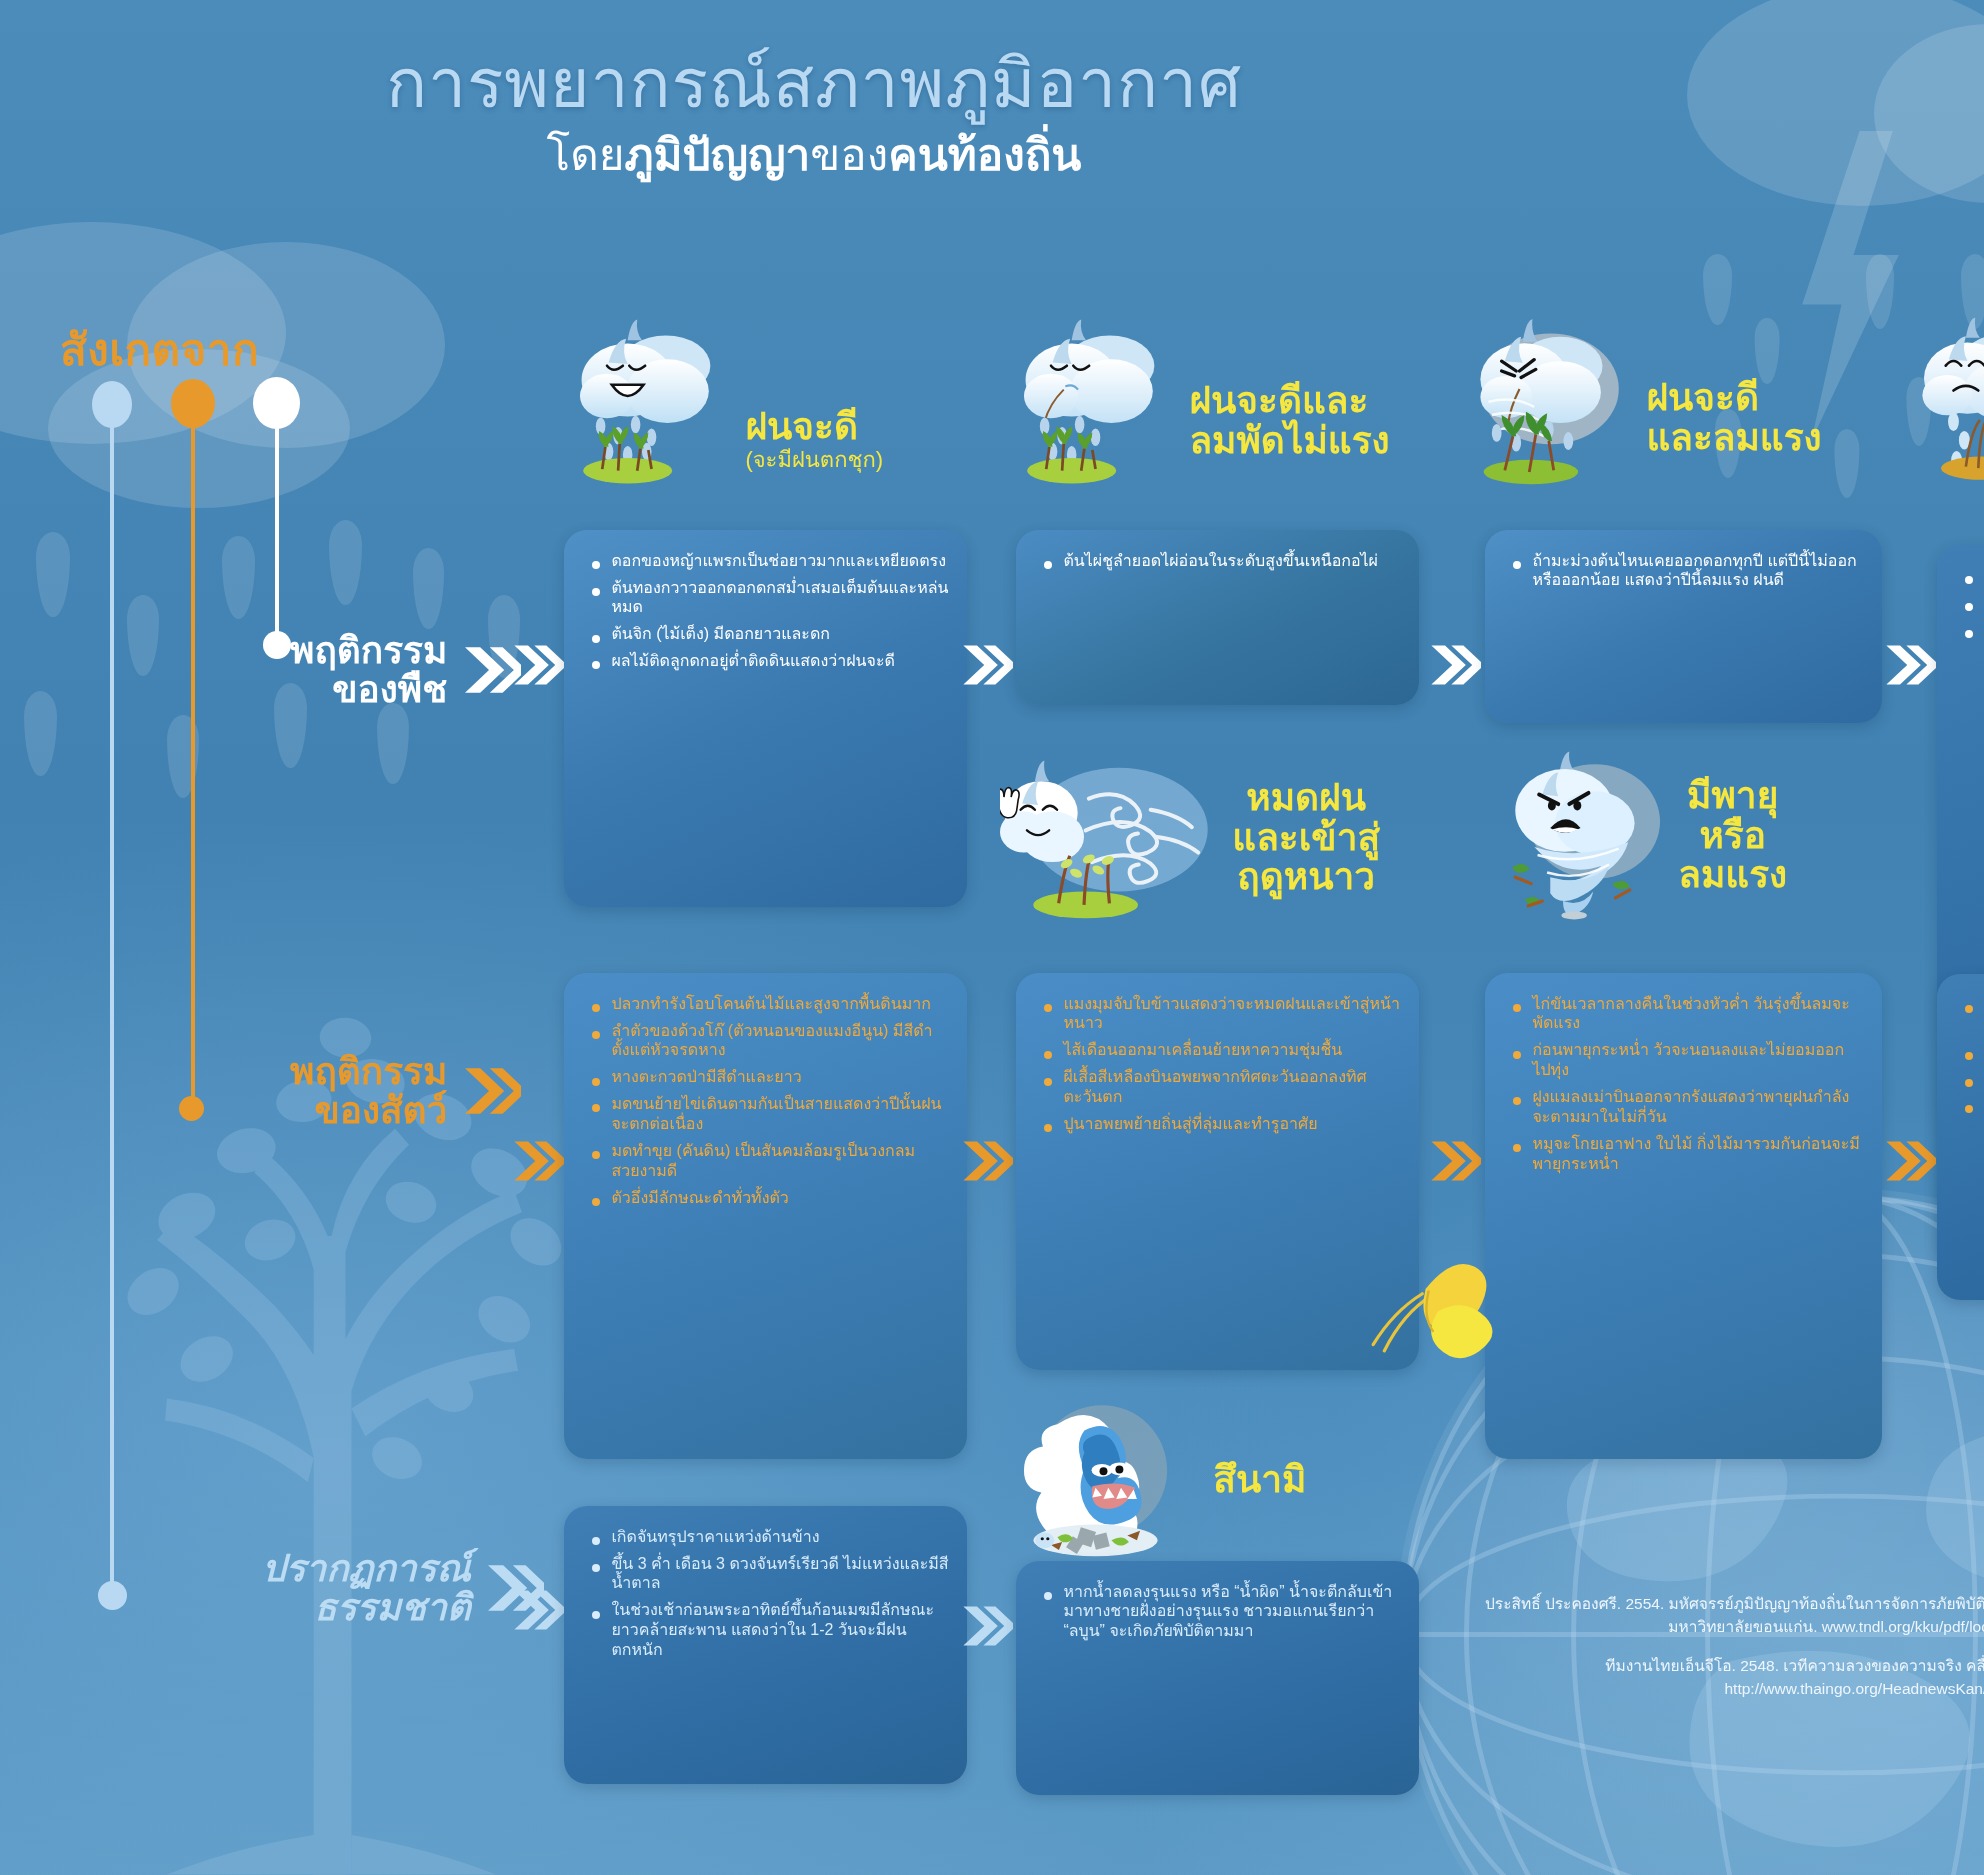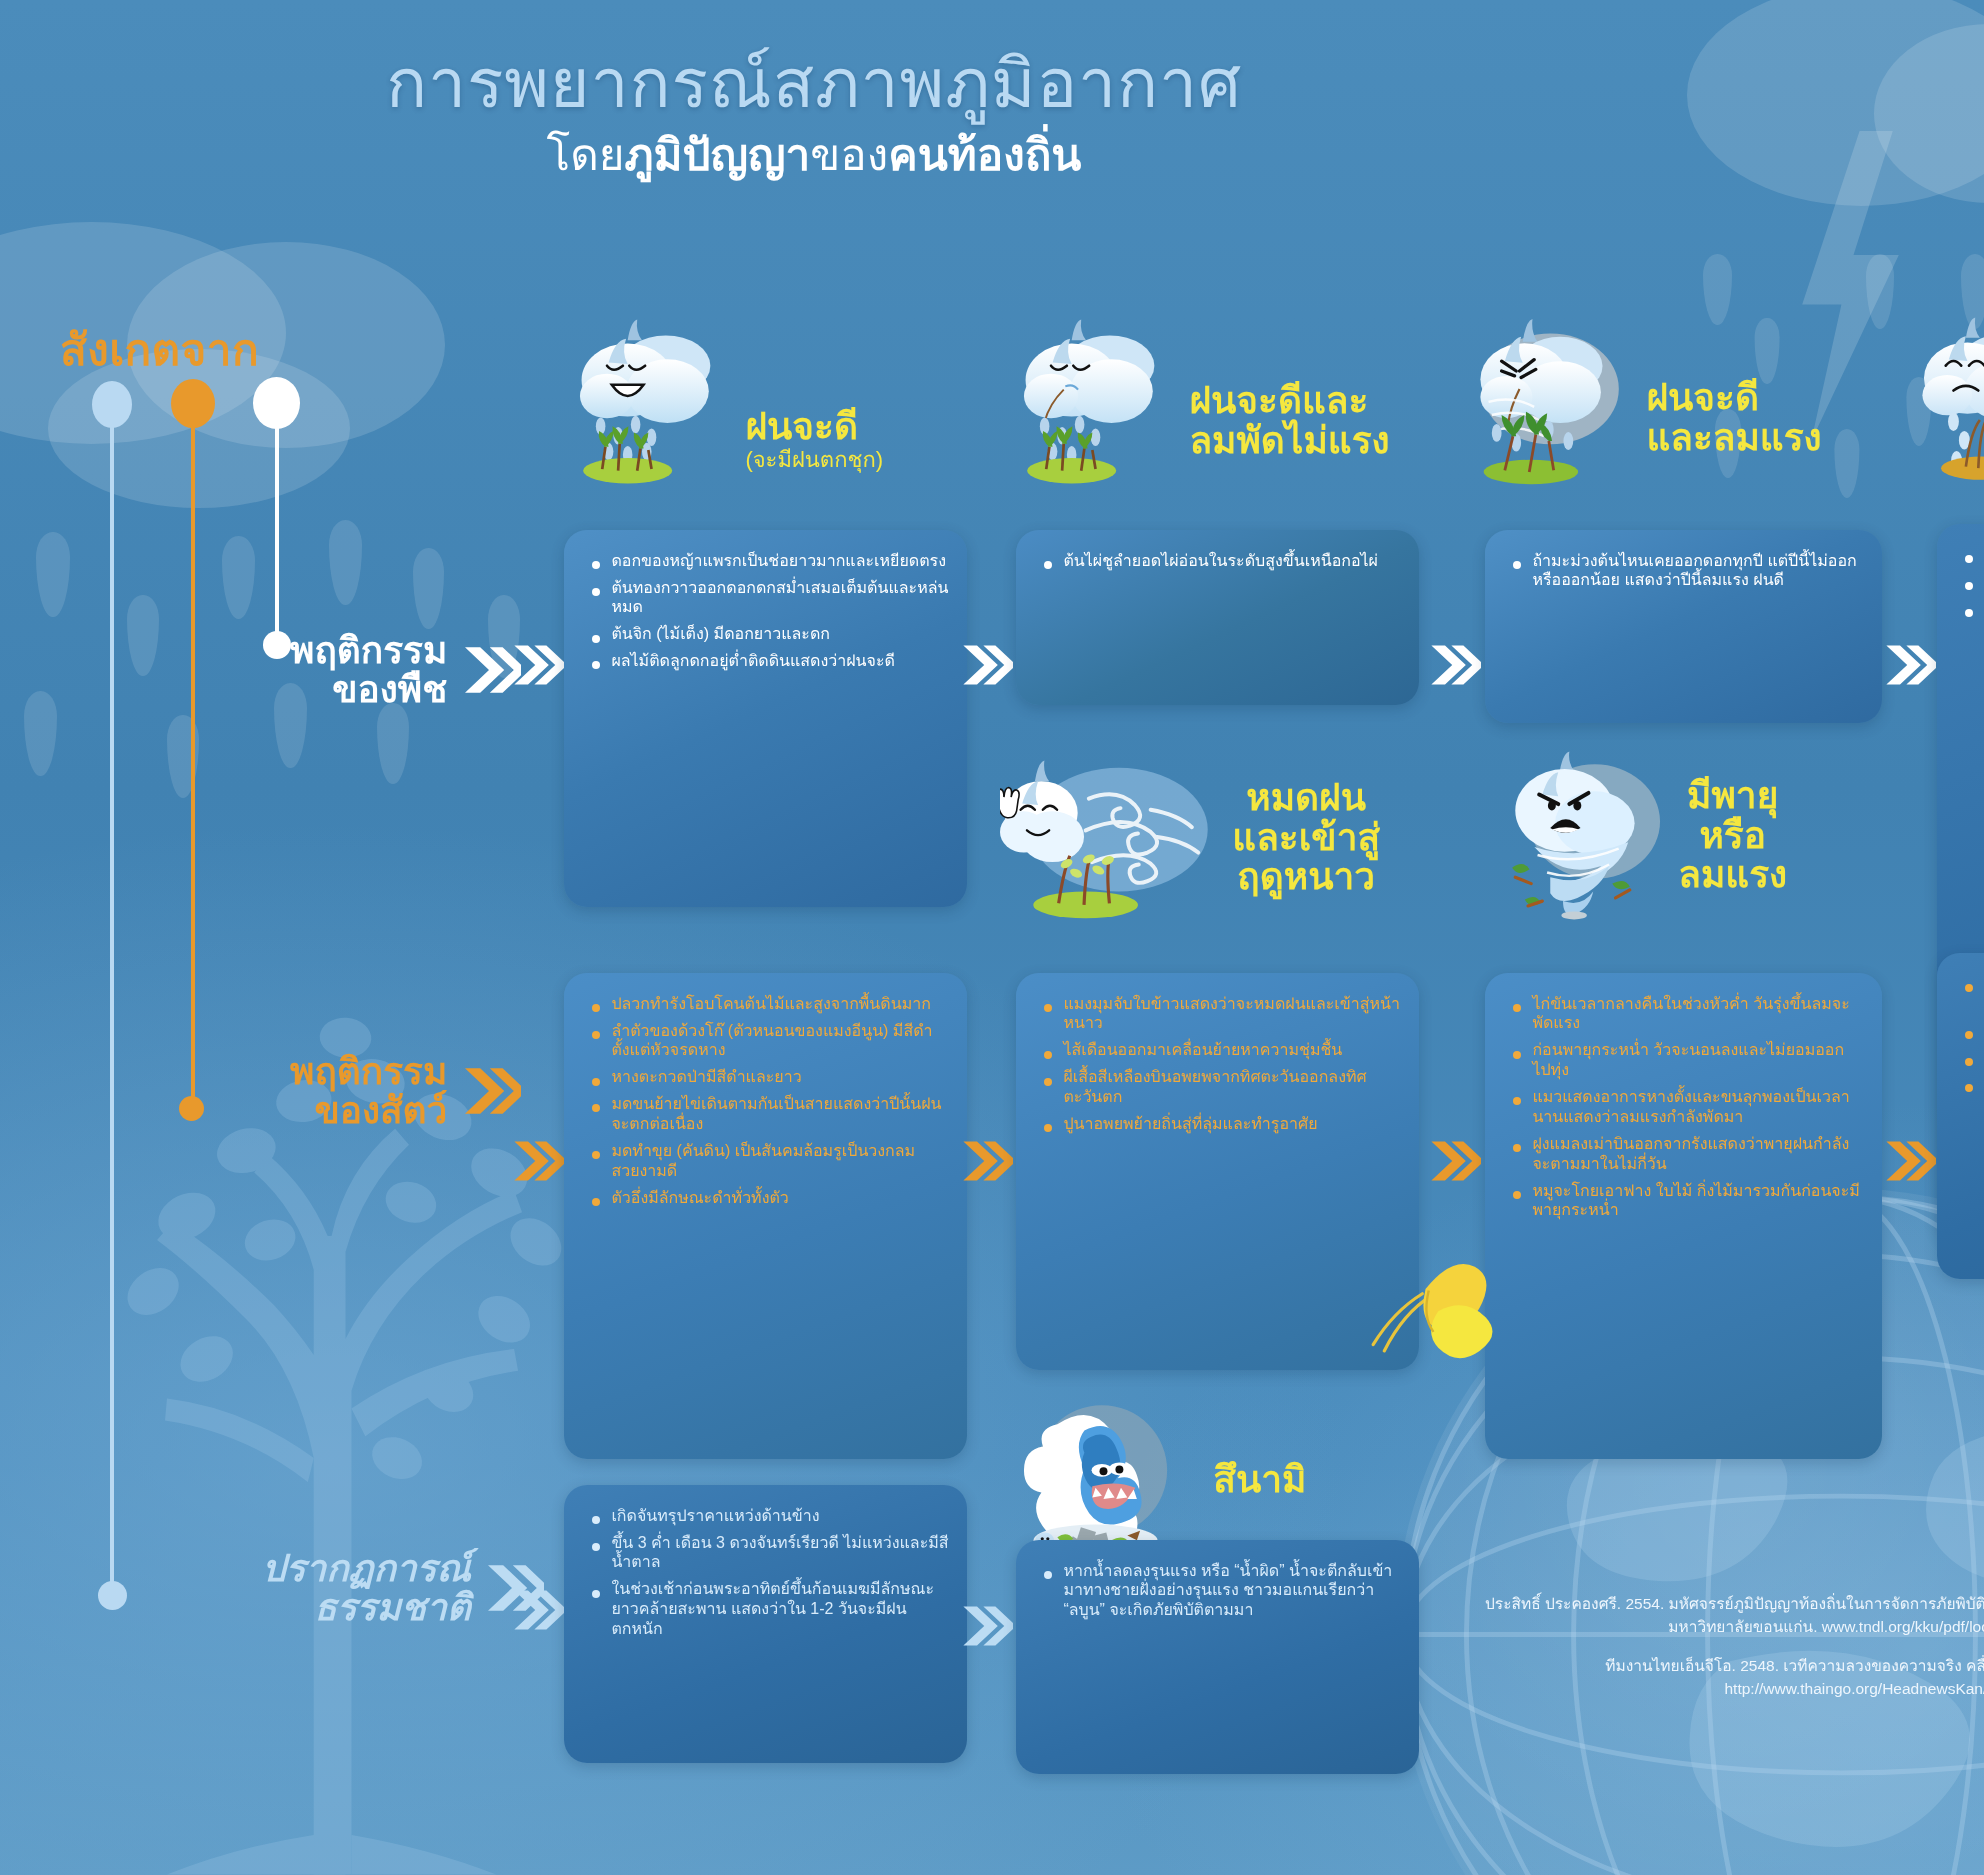--- a/index.html
+++ b/index.html
@@ -85,21 +85,21 @@
   
   .card {
     position:absolute;
     border-radius:23px;
     box-shadow: 0 4px 13.5px rgba(10,40,70,.20);
     padding:20.6px 18px 18px 25.4px;
   }
   .card.blue   { background:linear-gradient(155deg,#4f90c6 0%, #3a7ab0 48%, #2f6aa0 100%); }
   .card.blue2  { background:linear-gradient(155deg,#4b8cc4 0%, #36759f 55%, #2d6794 100%); }
   .card.flat   { background:linear-gradient(160deg,#4b8ec7 0%, #3c7db4 55%, #33719f 100%);margin-top:20px; }
-  .card.deep   { background:linear-gradient(160deg,#3f7fb6 0%, #2f6da4 60%, #2a6496 100%); }
+  .card.deep   { background:linear-gradient(160deg,#3f7fb6 0%, #2f6da4 60%, #2a6496 100%);margin-top:21px; }
 
   ul.bul { list-style:none; }
   ul.bul li {
     position:relative; padding-left:22px; margin-bottom:7.1px;
     font-size:16px; line-height:1.24;
   }
   ul.bul li:last-child { margin-bottom:0; }
   ul.bul li:before {
     content:""; position:absolute; left:2.4px; top:10.3px;
     width:8px; height:8px; border-radius:50%; background:currentColor;
@@ -686,21 +686,20 @@
 <div class="arrow" style="left:1429px;top:1139px;">
   <svg width="52" height="44" viewBox="0 0 130 110">
       <path d="M6 6 L58 55 L6 104 L40 104 L92 55 L40 6 Z" fill="#e8992c"></path>
       <path d="M56 6 L108 55 L56 104 L86 104 L138 55 L86 6 Z" fill="#e8992c"></path>
     </svg>
 </div>
 <div class="card flat" style="left:1485px;top:953px;width:397px;height:486px;">
   <ul class="bul txt-orange">
     <li>ไก่ขันเวลากลางคืนในช่วงหัวค่ำ วันรุ่งขึ้นลมจะพัดแรง</li>
     <li>ก่อนพายุกระหน่ำ วัวจะนอนลงและไม่ยอมออกไปทุ่ง</li>
-    <li>แมวแสดงอาการหางตั้งและขนลุกพองเป็นเวลานานแสดงว่าลมแรงกำลังพัดมา</li>
     <li>ฝูงแมลงเม่าบินออกจากรังแสดงว่าพายุฝนกำลังจะตามมาในไม่กี่วัน</li>
     <li>หมูจะโกยเอาฟาง ใบไม้ กิ่งไม้มารวมกันก่อนจะมีพายุกระหน่ำ</li>
   </ul>
 </div>
 
 <div class="arrow" style="left:1884px;top:1139px;">
   <svg width="52" height="44" viewBox="0 0 130 110">
       <path d="M6 6 L58 55 L6 104 L40 104 L92 55 L40 6 Z" fill="#e8992c"></path>
       <path d="M56 6 L108 55 L56 104 L86 104 L138 55 L86 6 Z" fill="#e8992c"></path>
     </svg>

